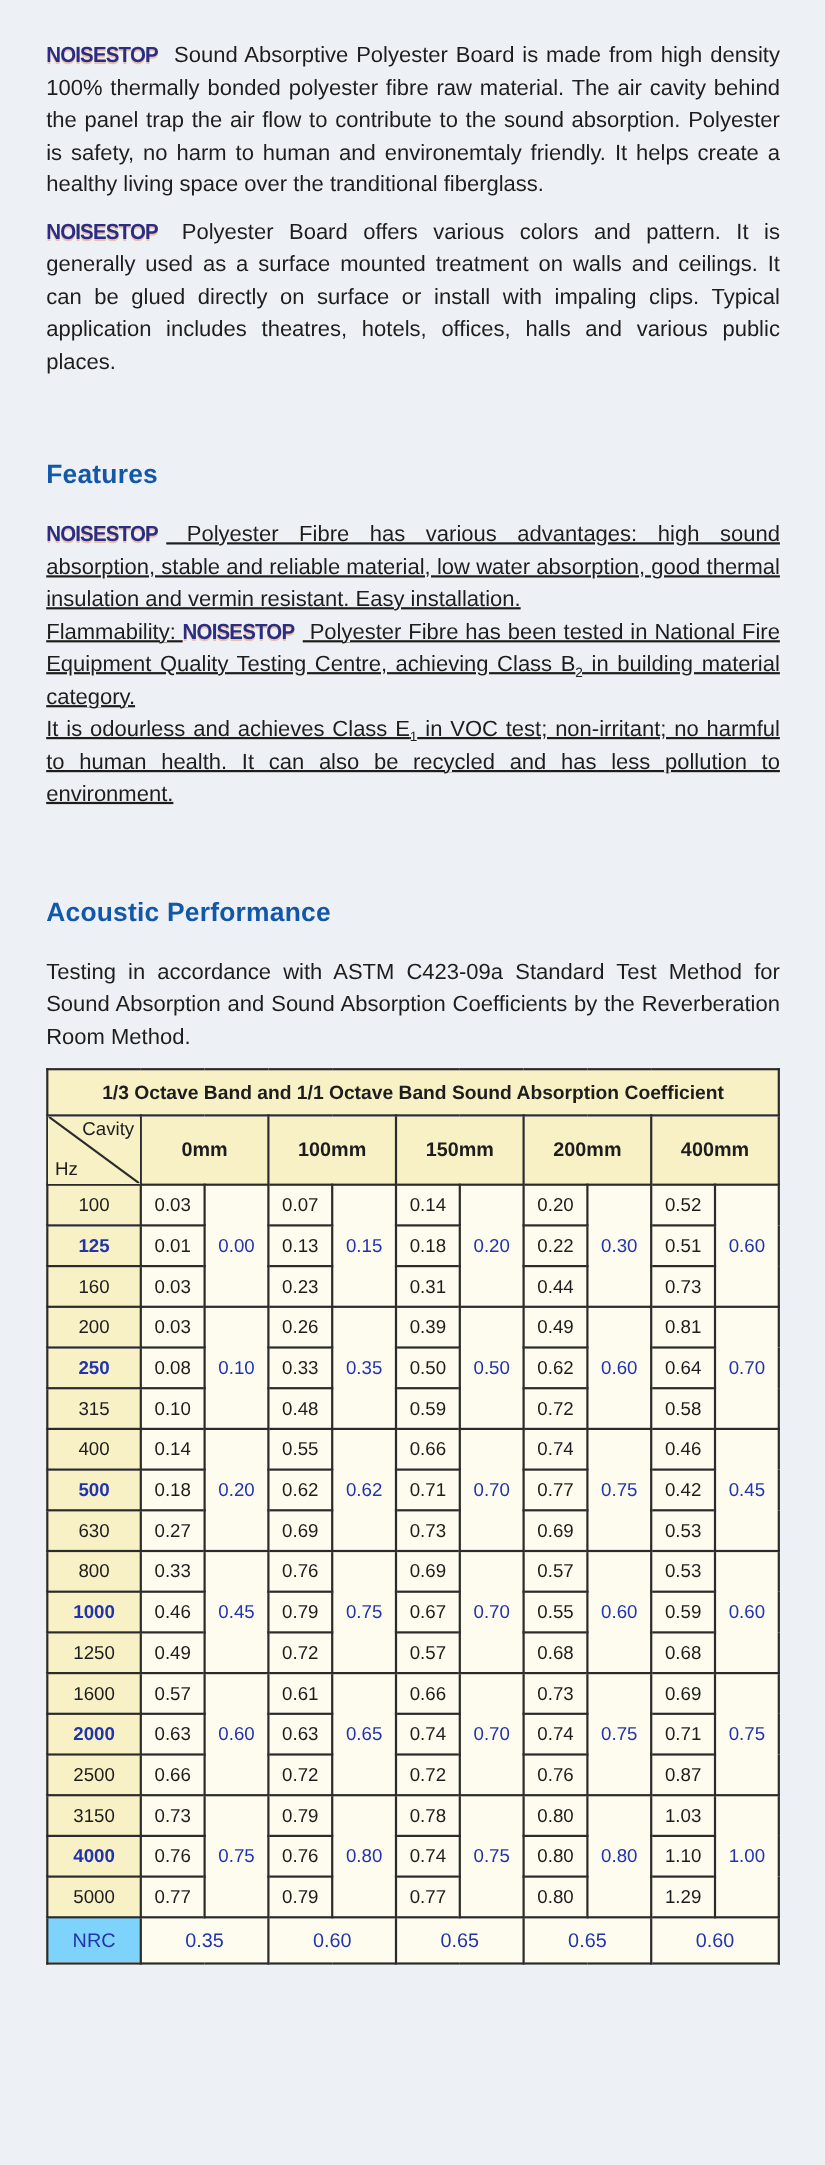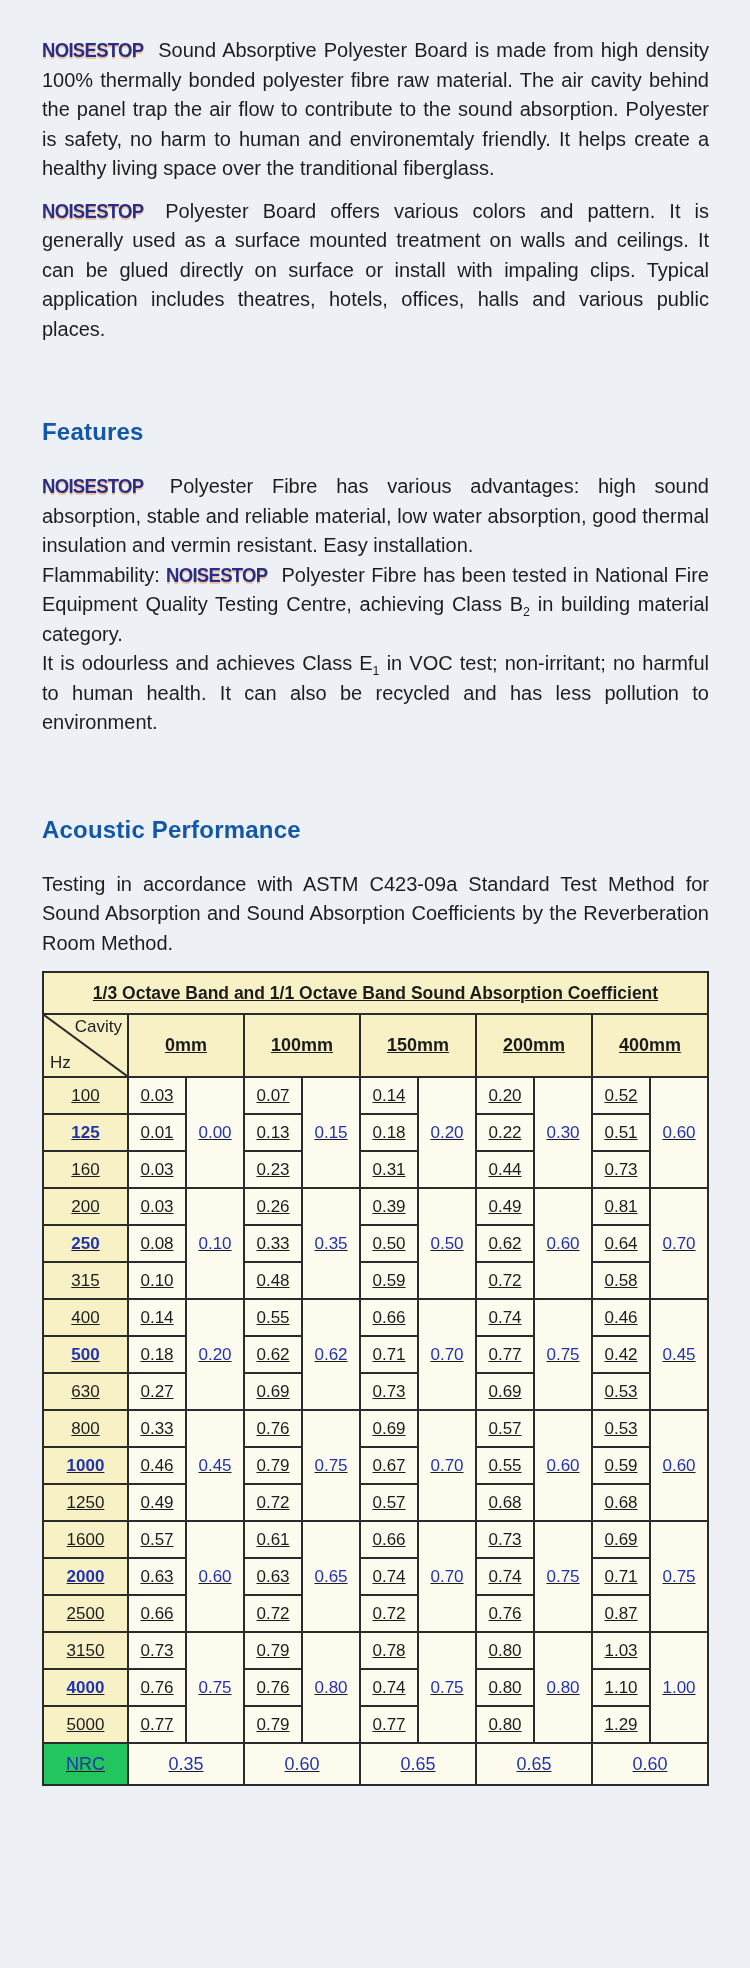--- a/index.html
+++ b/index.html
@@ -21,21 +21,21 @@
   }
   h2.section.gap-lg { margin-top: 74px; }
   h2.section.gap-xl { margin-top: 78px; }
 
   p.body {
     font-size: 20px;
     line-height: 29.5px;
     text-align: justify;
     margin: 0 0 13px 0;
   }
-  p.body.tight { margin: 0; }
+  p.body.tight { margin: 0; text-decoration: underline; }
 
   .logo {
     display: inline-block;
     font-weight: 800;
     color: #2b2d85;
     letter-spacing: -0.8px;
     transform: scaleX(0.93);
     transform-origin: left center;
     text-shadow: 0 2px 0 rgba(228,122,38,0.38);
     white-space: nowrap;
@@ -47,21 +47,20 @@
     font-size: 25px;
     font-weight: normal;
     margin: 30px 0 19px 0;
   }
 
   table.abs {
     border-collapse: collapse;
     table-layout: fixed;
     width: 100%;
     background: #fdfcef;
-    text-decoration: underline;
   }
   table.abs td, table.abs th {
     border: 2px solid #2b2b2b;
     text-align: center;
     vertical-align: middle;
     font-size: 17px;
     font-weight: normal;
     padding: 0 2px;
     overflow: hidden;
   }
@@ -70,21 +69,21 @@
     font-weight: bold;
     font-size: 17.5px;
     height: 40px;
   }
   tr.header-row { height: 63px; }
   tr.header-row th { background: #f8f1c6; font-weight: bold; font-size: 18px; }
   tr.data-row { height: 37px; }
   td.hz { background: #f8f1c6; }
   td.hz.blue, td.oct, td.nrc-val, th.nrc-lab { color: #2134ae; font-weight: bold; }
   tr.nrc-row { height: 42px; }
-  tr.nrc-row th.nrc-lab { background: #22c55e; font-size: 18px; }
+  tr.nrc-row th.nrc-lab { background: #7dd3fc; font-size: 18px; }
   tr.nrc-row td.nrc-val { font-size: 18px; }
 
   td.corner {
     position: relative;
     background: #f8f1c6;
     padding: 0;
   }
   td.corner svg { position: absolute; left: 0; top: 0; width: 100%; height: 100%; display: block; }
   td.corner .c-top { position: absolute; top: 2px; right: 5px; font-size: 17px; }
   td.corner .c-bot { position: absolute; bottom: 3px; left: 6px; font-size: 17px; }

